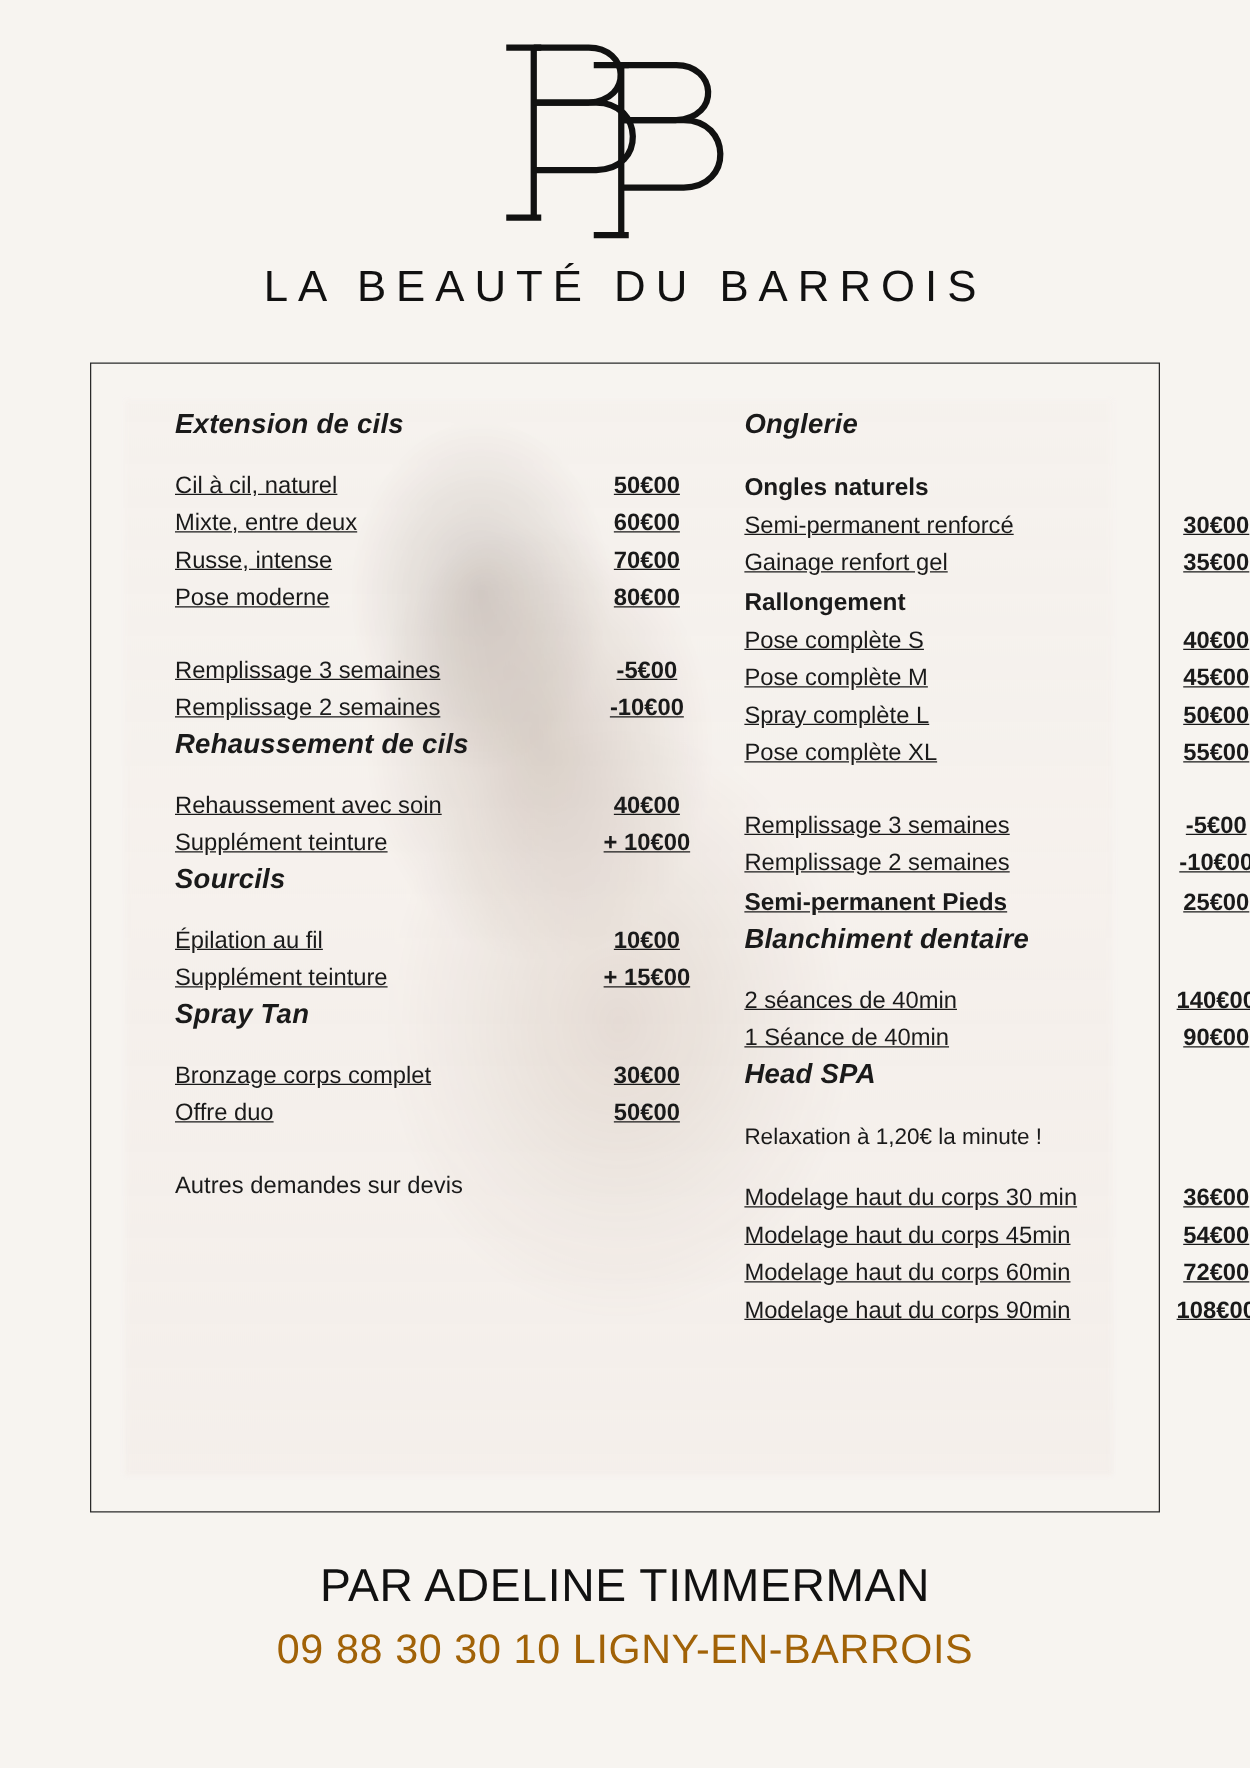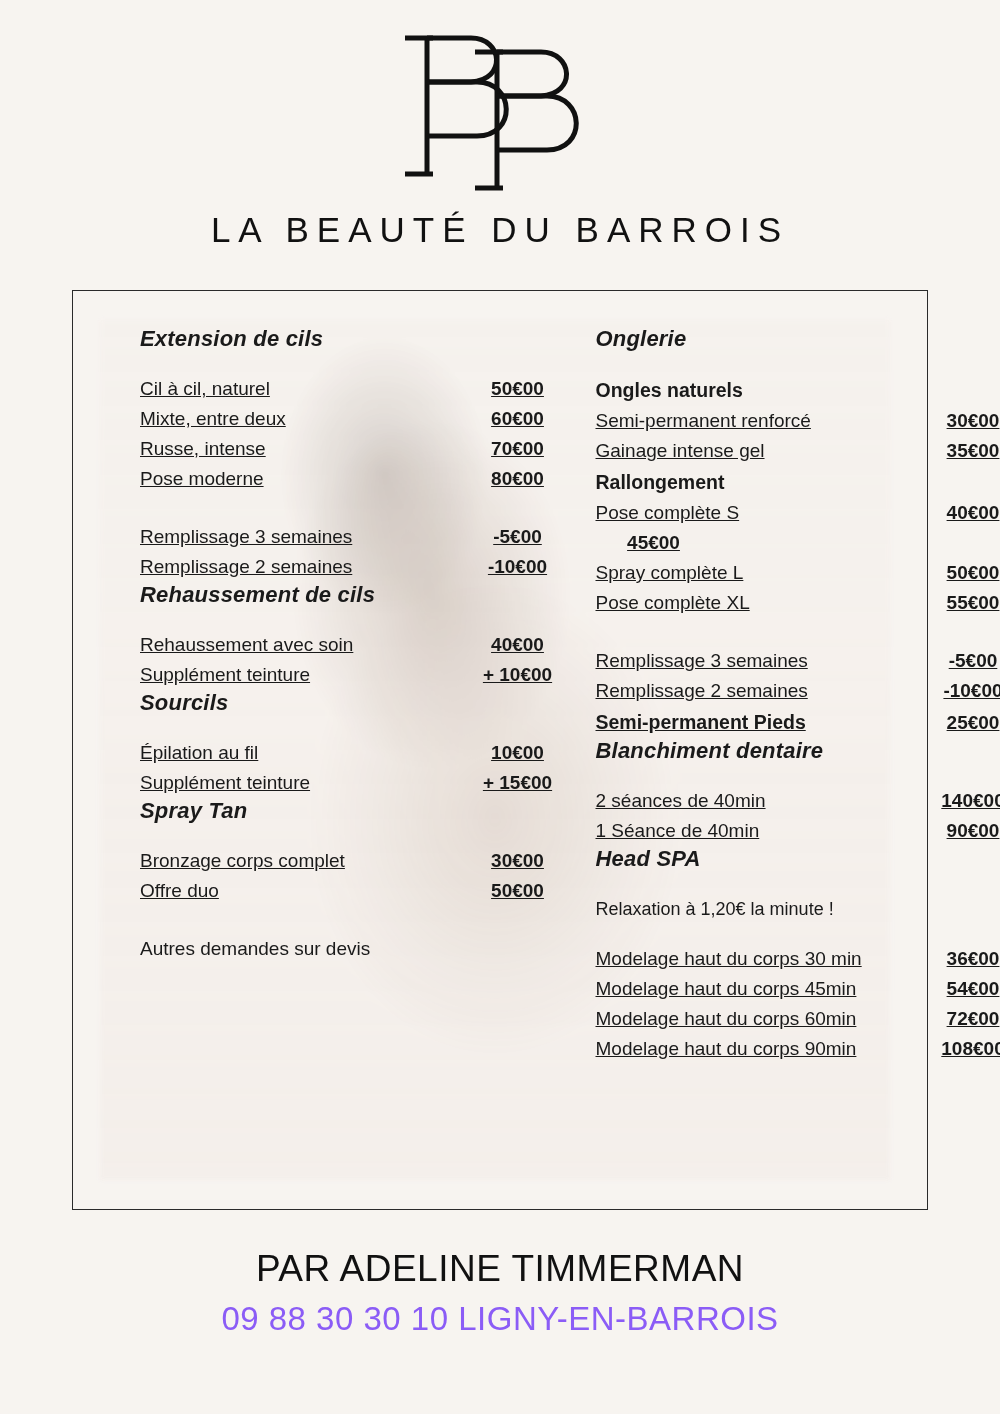--- a/index.html
+++ b/index.html
@@ -135,21 +135,21 @@
     text-align: center;
   }
   .footer-line1 {
     font-size: 37px;
     letter-spacing: .5px;
     color: #111;
   }
   .footer-line2 {
     font-size: 33px;
     letter-spacing: .5px;
-    color: #8b5cf6;
+    color: #a16207;
     margin-top: 10px;
   }
 </style>
 </head>
 <body>
 
 <div class="header">
   <div class="logo-mark">
     <svg width="230" height="180" viewBox="0 0 230 180" aria-hidden="true">
       <g fill="none" stroke="#111" stroke-width="4">
@@ -246,30 +246,31 @@
   <div class="col col-right">
 
     <h2 class="section-title">Onglerie</h2>
 
     <div class="sub-head">Ongles naturels</div>
     <div class="row">
       <span class="label">Semi-permanent renforcé</span>
       <span class="price">30€00</span>
     </div>
     <div class="row">
-      <span class="label">Gainage intense gel</span>
+      <span class="label">Gainage renfort gel</span>
       <span class="price">35€00</span>
     </div>
 
     <div class="sub-head">Rallongement</div>
     <div class="row">
       <span class="label">Pose complète S</span>
       <span class="price">40€00</span>
     </div>
     <div class="row">
+      <span class="label">Pose complète M</span>
       <span class="price">45€00</span>
     </div>
     <div class="row">
       <span class="label">Spray complète L</span>
       <span class="price">50€00</span>
     </div>
     <div class="row">
       <span class="label">Pose complète XL</span>
       <span class="price">55€00</span>
     </div>

